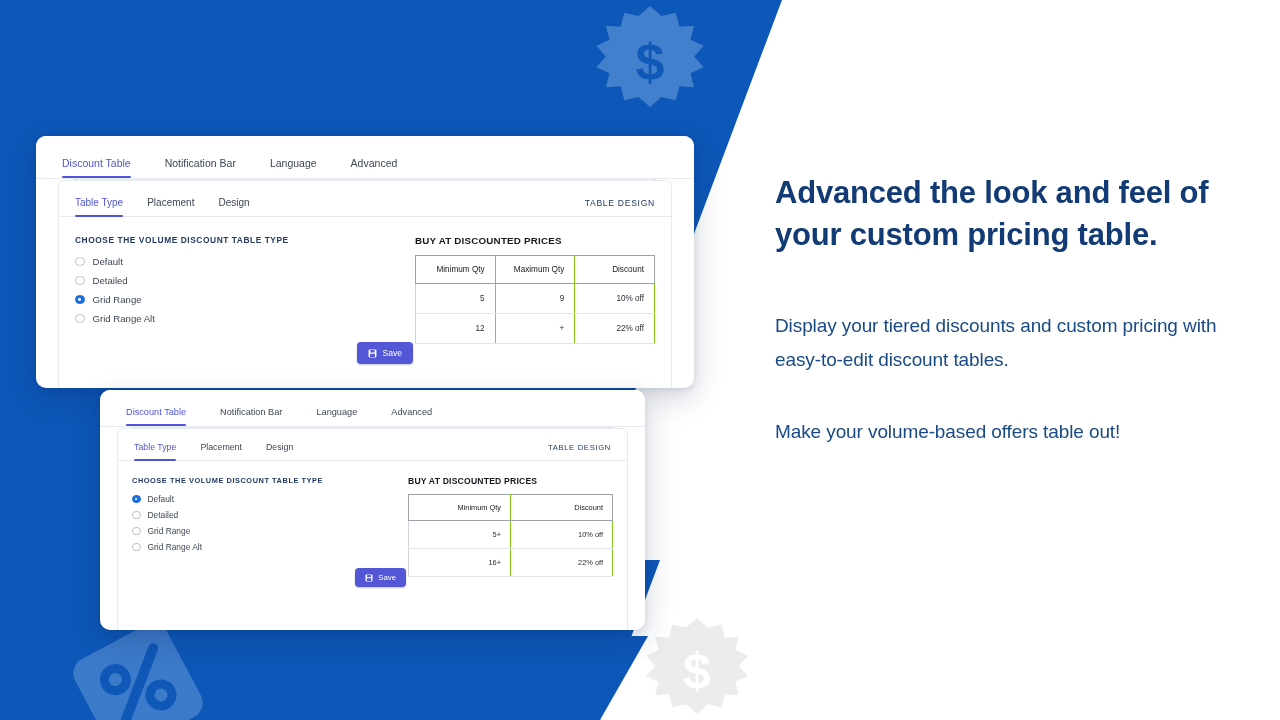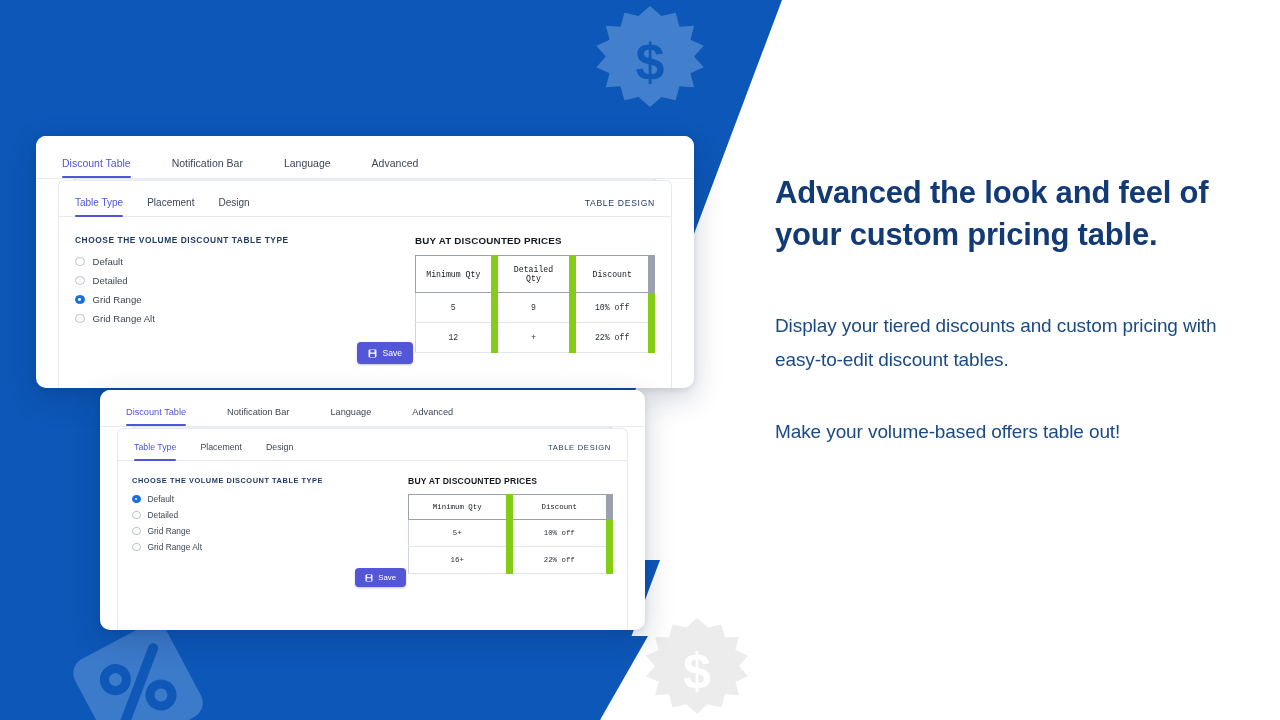--- a/index.html
+++ b/index.html
@@ -27,21 +27,21 @@
     box-shadow: 0 10px 30px rgba(10,30,70,.20), 0 2px 6px rgba(10,30,70,.10);
     overflow: hidden;
   }
 
   .card1 { left: 36px;  top: 136px; width: 658px; height: 252px; }
   .card2 { left: 100px; top: 390px; width: 545px; height: 240px; }
 
   
   .toptabs {
     display: flex; align-items: flex-end;
-    gap: 13px;
+    gap: 6px;
     padding: 0 26px;
     border-bottom: 1px solid #e7eaf0;
     background: #fff;
   }
   .card1 .toptabs { height: 43px; }
   .card2 .toptabs { height: 37px; }
 
   .toptab {
     position: relative;
     color: #3d4756;
@@ -174,26 +174,25 @@
 
   
   .price-title {
     color: #14181f; font-weight: bold; letter-spacing: .2px;
   }
   .card1 .price-title { font-size: 9.8px; margin-bottom: 9px; }
   .card2 .price-title { font-size: 8.6px; margin-bottom: 8px; }
 
   table.ptable { border-collapse: collapse; width: 100%; table-layout: fixed; }
   table.ptable th, table.ptable td {
-    text-align: center;
+    text-align: right;
     color: #2a2f38;
     font-weight: normal;
-    border-right: 7px solid #84cc16;
+    border-right: 1px solid #84cc16;
     border-bottom: 1px solid #e1e5ea;
-    font-family: Liberation Mono, monospace;
   }
   table.ptable th {
     border-top: 1px solid #9aa1ad;
     border-bottom: 1px solid #9aa1ad;
     color: #14181f;
   }
   table.ptable th:first-child, table.ptable td:first-child {
     border-left: 1px solid #cfd4dc;
   }
   table.ptable th:first-child { border-left-color: #9aa1ad; }
@@ -337,21 +336,21 @@
               </button>
             </div>
           </div>
 
           <div class="col-right">
             <div class="price-title">BUY AT DISCOUNTED PRICES</div>
             <table class="ptable">
               <thead>
                 <tr>
                   <th>Minimum Qty</th>
-                  <th>Detailed Qty</th>
+                  <th>Maximum Qty</th>
                   <th>Discount</th>
                 </tr>
               </thead>
               <tbody>
                 <tr>
                   <td>5</td>
                   <td>9</td>
                   <td>10% off</td>
                 </tr>
                 <tr>

